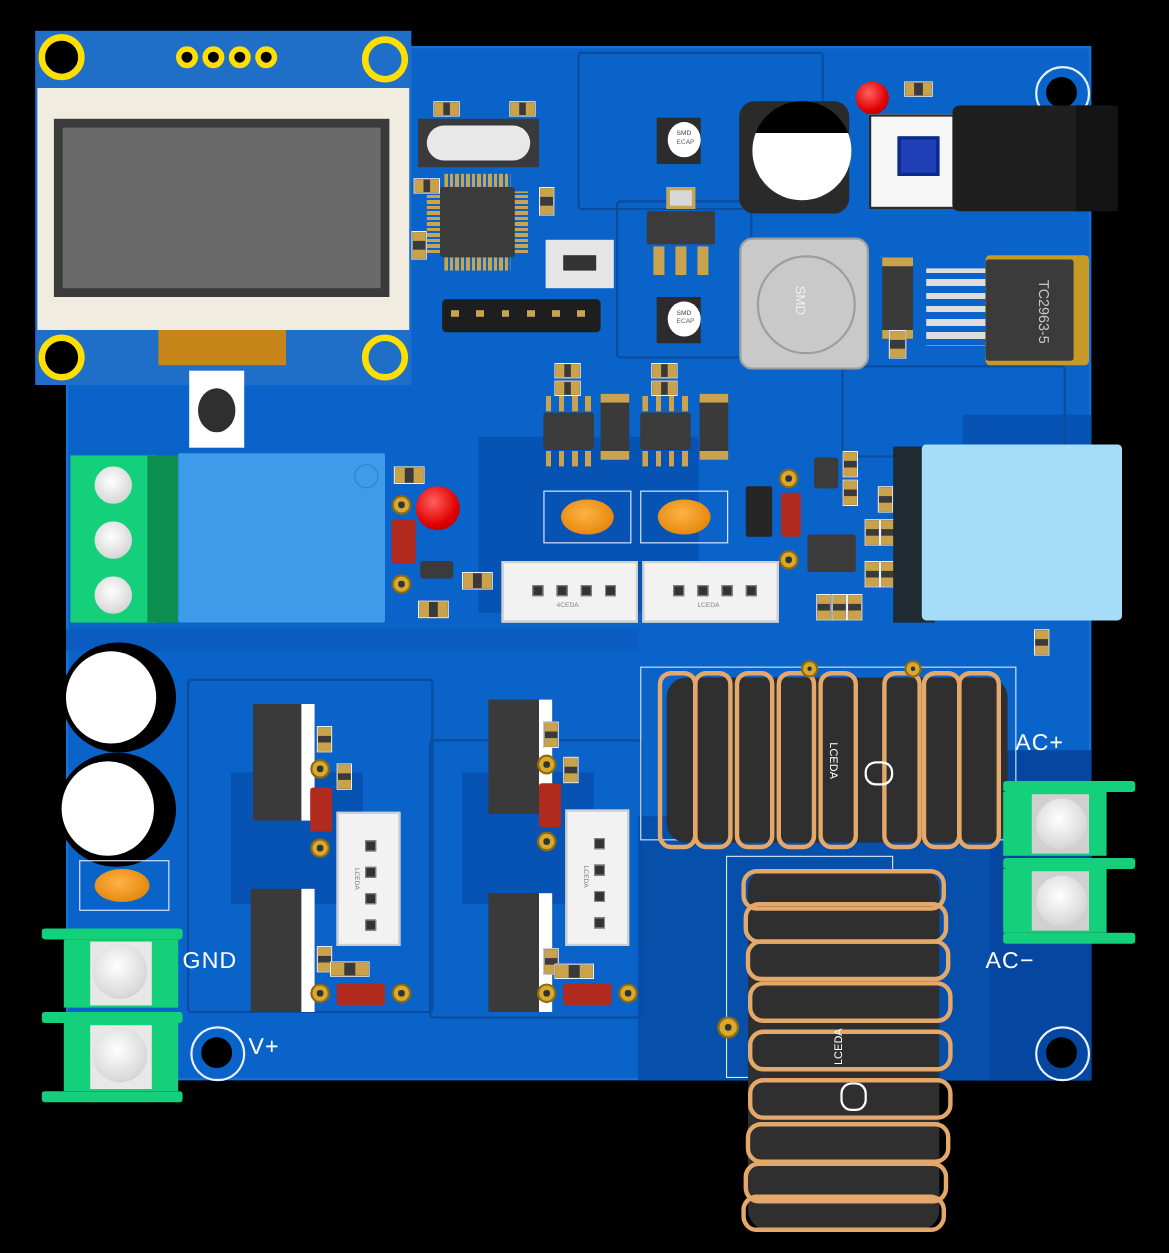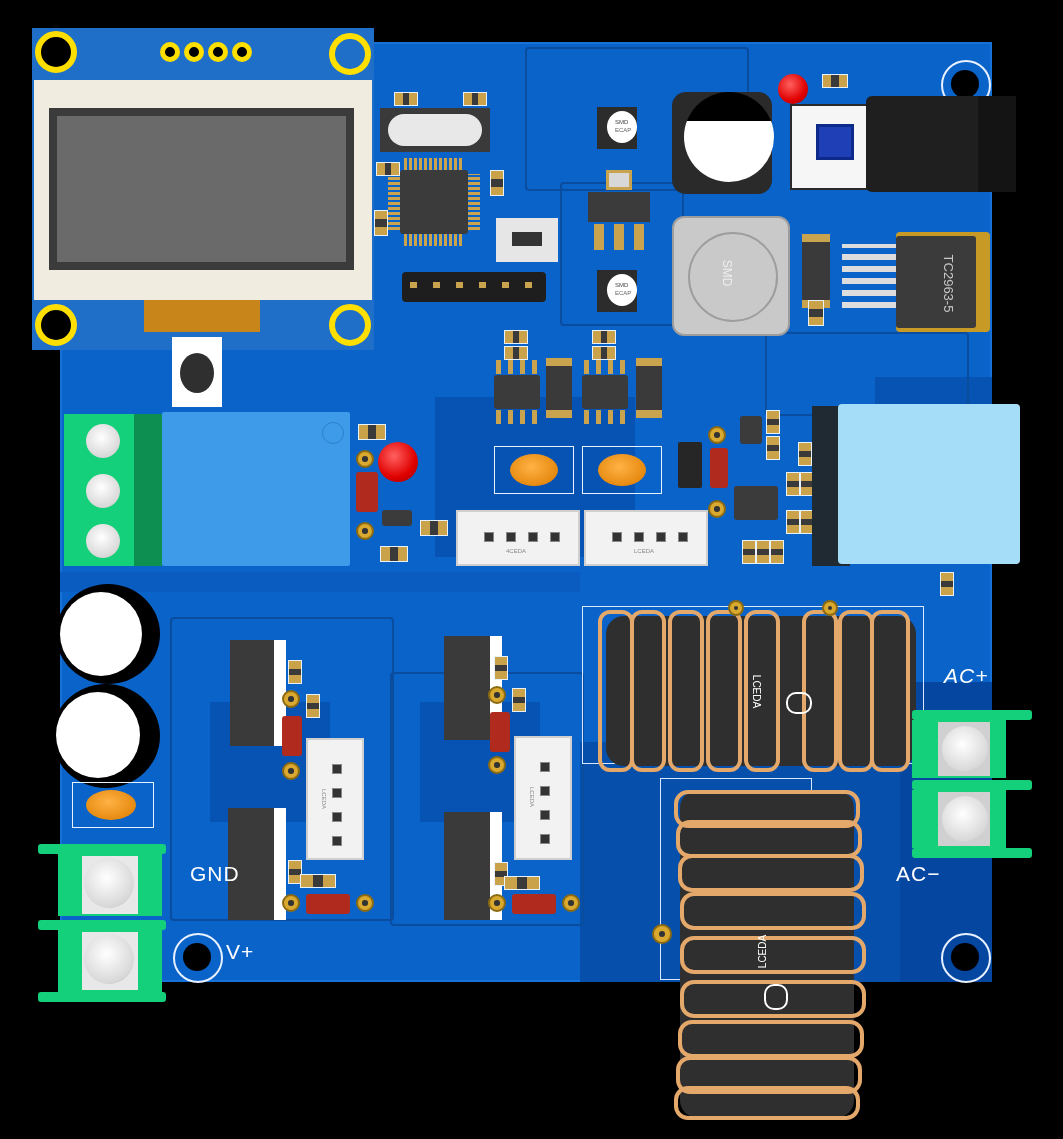--- a/index.html
+++ b/index.html
@@ -320,28 +320,28 @@
   <div class="terminal-green" style="left:0;top:0;width:120px;height:10px;border-radius:3px;"></div>
   <div class="terminal-green" style="left:0;top:10px;width:94px;height:58px;"></div>
   <div class="abs" style="left:26px;top:12px;width:52px;height:54px;background:#d0d0d0;"></div>
   <div class="screw" style="left:30px;top:16px;width:46px;height:46px;"></div>
   <div class="terminal-green" style="left:0;top:70px;width:120px;height:10px;border-radius:3px;"></div>
   <div class="terminal-green" style="left:0;top:80px;width:94px;height:58px;"></div>
   <div class="abs" style="left:26px;top:82px;width:52px;height:54px;background:#d0d0d0;"></div>
   <div class="screw" style="left:30px;top:86px;width:46px;height:46px;"></div>
   <div class="terminal-green" style="left:0;top:138px;width:120px;height:10px;border-radius:3px;"></div>
 </div>
-<div class="label" style="left:944px;top:664px;font-style:italic;">AC+</div>
+<div class="label" style="left:923px;top:664px;">AC+</div>
 <div class="label" style="left:896px;top:862px;">AC−</div>
 
 <div class="abs" style="left:38px;top:836px;width:128px;height:166px;">
   <div class="terminal-green" style="left:0;top:8px;width:128px;height:10px;border-radius:3px;"></div>
   <div class="terminal-green" style="left:20px;top:18px;width:104px;height:62px;"></div>
   <div class="abs" style="left:44px;top:20px;width:56px;height:58px;background:#e8e8e8;"></div>
   <div class="screw" style="left:46px;top:22px;width:50px;height:50px;"></div>
   <div class="terminal-green" style="left:0;top:84px;width:128px;height:10px;border-radius:3px;"></div>
   <div class="terminal-green" style="left:20px;top:94px;width:104px;height:62px;"></div>
   <div class="abs" style="left:44px;top:96px;width:56px;height:58px;background:#e8e8e8;"></div>
   <div class="screw" style="left:46px;top:98px;width:50px;height:50px;"></div>
   <div class="terminal-green" style="left:0;top:156px;width:128px;height:10px;border-radius:3px;"></div>
 </div>
-<div class="label" style="left:166px;top:862px;margin-left:24px;">GND</div>
+<div class="label" style="left:166px;top:862px;">GND</div>
 <div class="label" style="left:226px;top:940px;">V+</div>
 
 </body></html>

